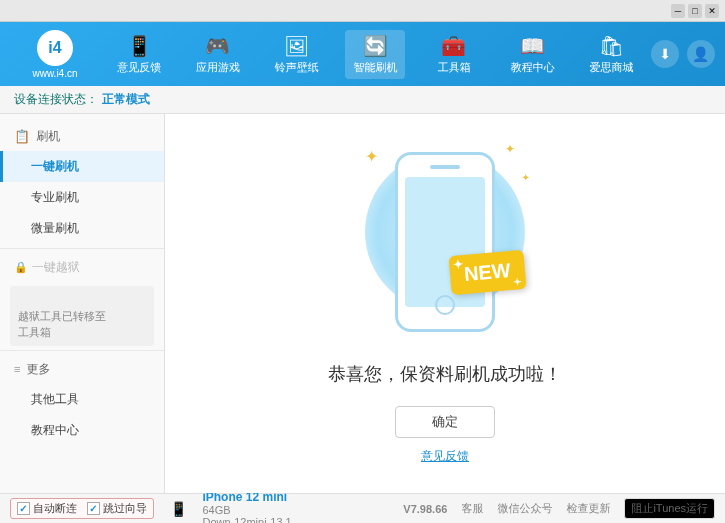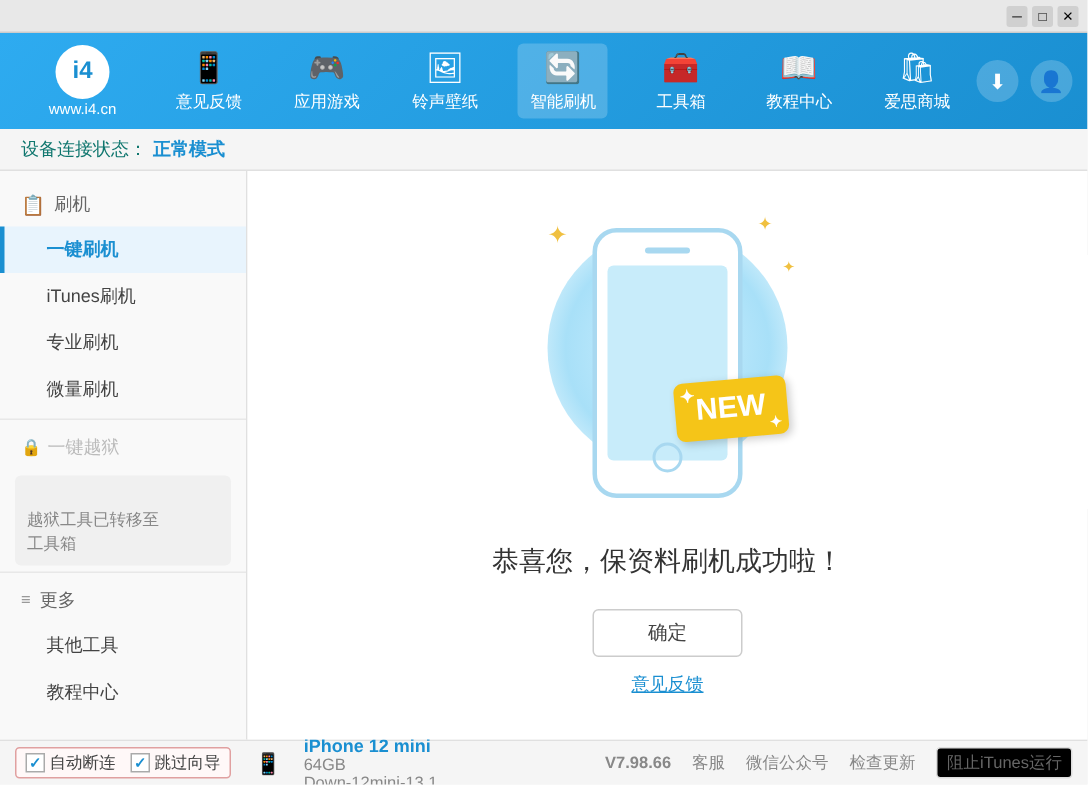--- a/index.html
+++ b/index.html
@@ -423,23 +423,20 @@
 <div class="main">
 
   <div class="sidebar">
     <div class="sidebar-section-header">
       <span class="sidebar-section-icon">📋</span>
       <span>刷机</span>
     </div>
 
     <div class="sidebar-item active">
       <span>一键刷机</span>
-    </div>
-    <div class="sidebar-item">
-      <span>iTunes刷机</span>
     </div>
     <div class="sidebar-item">
       <span>专业刷机</span>
     </div>
     <div class="sidebar-item">
       <span>微量刷机</span>
     </div>
 
     <div class="sidebar-divider"></div>
 

